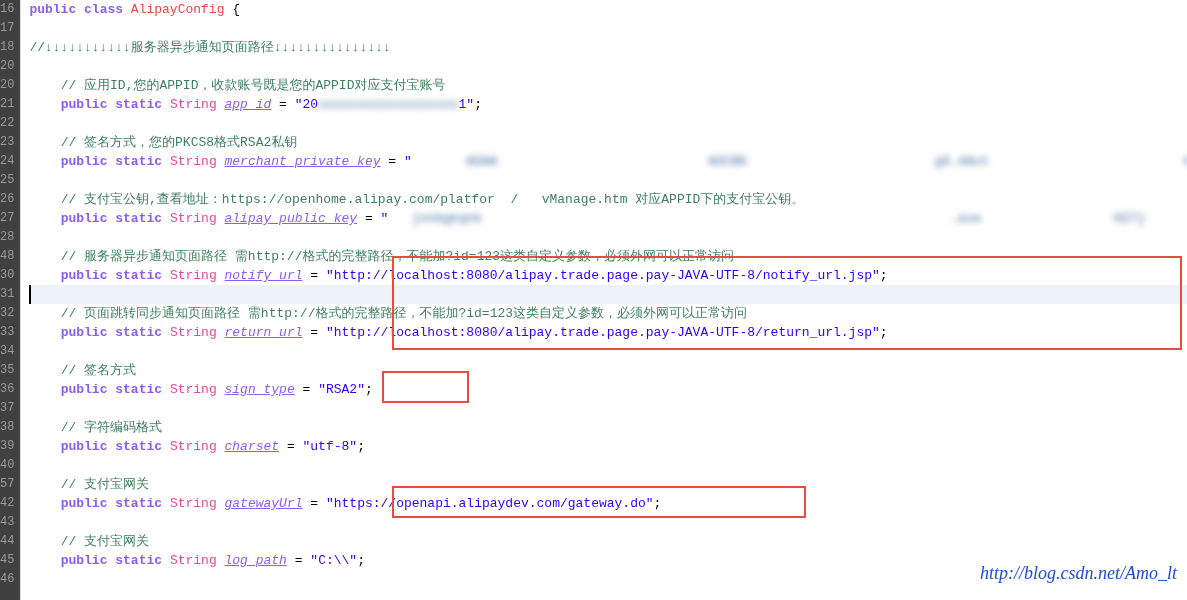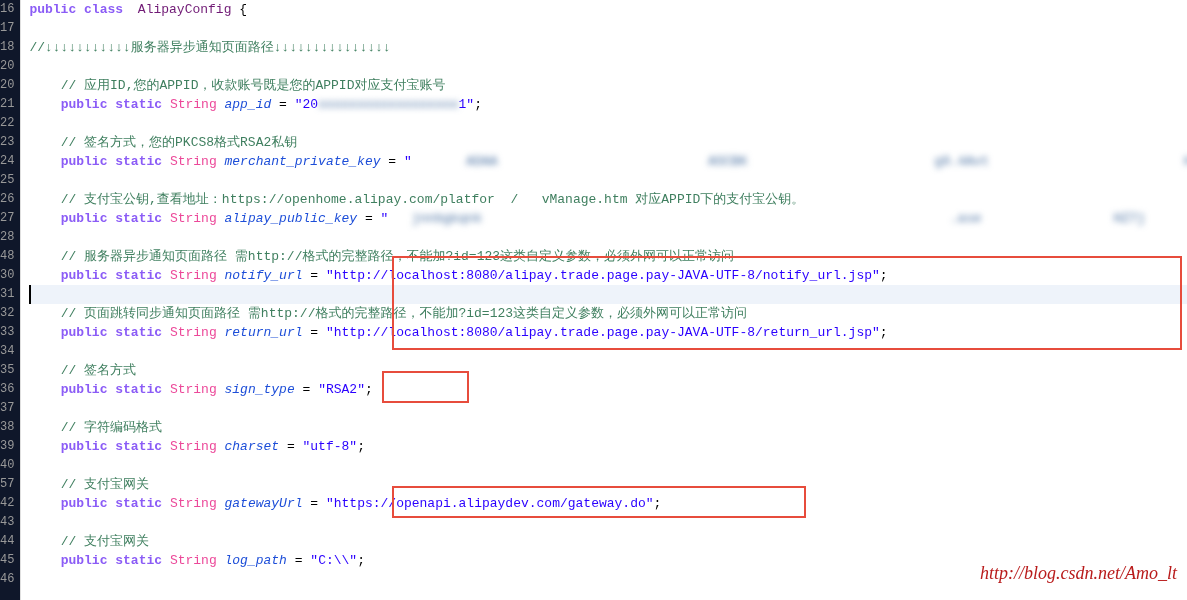--- a/index.html
+++ b/index.html
@@ -11,41 +11,41 @@
   height: 600px;
   overflow: hidden;
   position: relative;
 }
 .editor {
   display: flex;
   height: 600px;
 }
 .gutter {
   width: 28px;
-  background: #0f172a;
+  background: #404040;
   color: #999;
   text-align: right;
   padding-right: 6px;
   border-right: 1px solid #e0e0e0;
   user-select: none;
   font-size: 12px;
 }
 .gutter .ln { height: 19px; line-height: 19px; }
 .code {
   flex: 1;
   padding-left: 8px;
   position: relative;
 }
 .line { height: 19px; line-height: 19px; white-space: pre; }
 .line31 { background: #eef3fa; position: relative; }
 .caret { position: absolute; left: 0; top: 0; width: 2px; height: 19px; background: #000; }
 .kw { color: #8b5cf6; font-weight: bold; }
 .type { color: #ec4899; }
-.ident { color: #701a75; margin-left: 7px; }
-.field { color: #1d4ed8; font-style: italic; }
+.ident { color: #ef4444; }
+.field { color: #8b5cf6; font-style: italic; text-decoration: underline; }
 .str { color: #2a00ff; font-weight: 400; }
 .cmt { color: #3f7f5f; }
 .punc { color: #000; }
 .box1 {
   position: absolute;
   border: 2px solid #e74c3c;
   left: 371px; top: 256px; width: 790px; height: 94px;
   pointer-events: none;
 }
 .box2 {
@@ -56,21 +56,21 @@
 }
 .box3 {
   position: absolute;
   border: 2px solid #e74c3c;
   left: 371px; top: 486px; width: 414px; height: 32px;
   pointer-events: none;
 }
 .watermark {
   position: absolute;
   right: 10px; bottom: 16px;
-  color: #b91c1c;
+  color: #1d4ed8;
   font-family: "Times New Roman", serif;
   font-size: 18px;
   font-style: italic;
   pointer-events: none;
 }
 .blur { filter: blur(3px); color: #426b9e; }
 </style>
 </head>
 <body>
 

